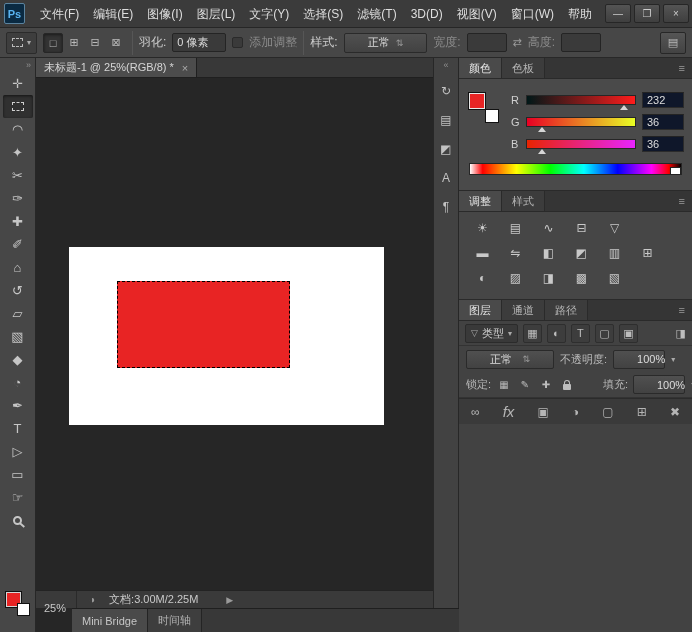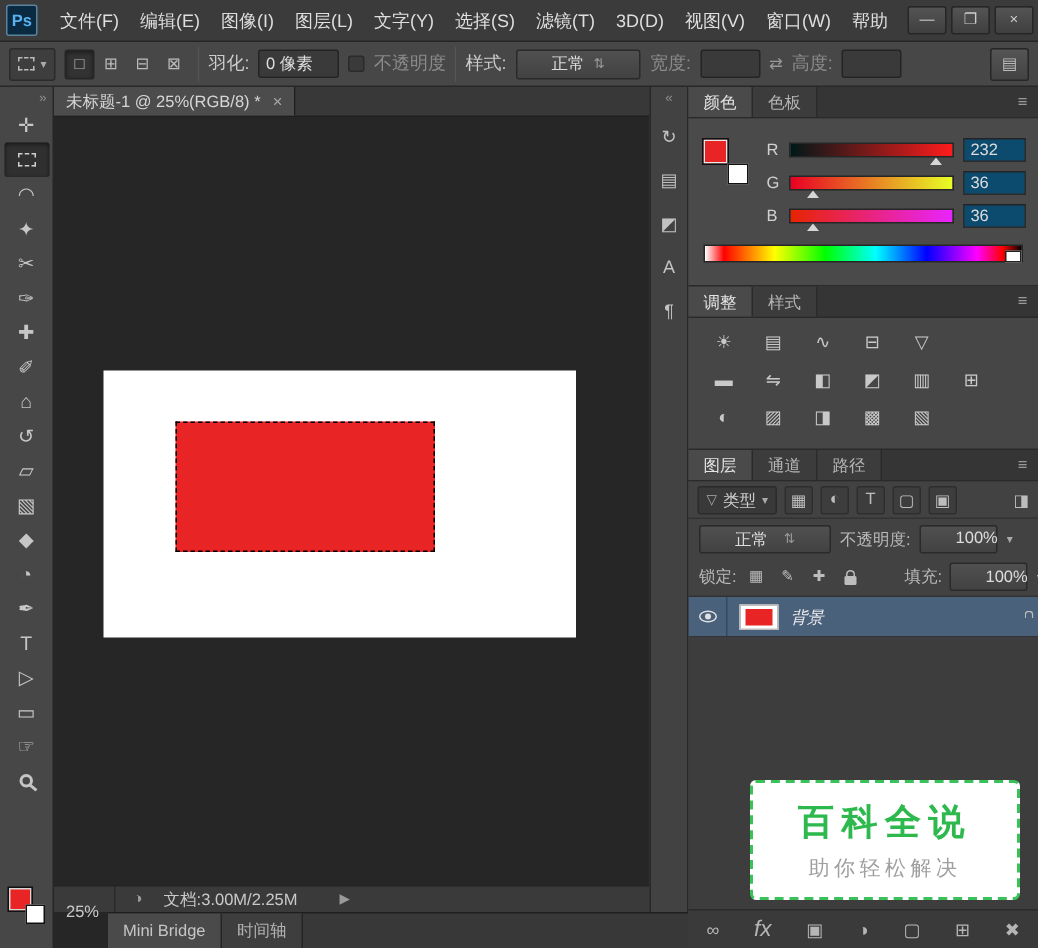--- a/index.html
+++ b/index.html
@@ -112,21 +112,21 @@
   .ch-rows { margin-left: 44px; }
   .ch-row { display: flex; align-items: center; gap: 6px; height: 22px; }
   .ch-label { width: 10px; font-size: 11px; color: #d0d0d0; }
   .ch-track { position: relative; width: 116px; height: 10px; border: 1px solid #262626; }
   .track-r { background: linear-gradient(to right, #001818, #ff1c1c); }
   .track-g { background: linear-gradient(to right, #e80024, #e8ff24); }
   .track-b { background: linear-gradient(to right, #e82400, #e824ff); }
   .ch-thumb { position: absolute; top: 9px; width: 0; height: 0; border-left: 4px solid transparent;
               border-right: 4px solid transparent; border-bottom: 5px solid #d6d6d6; }
   .thumb-hi { left: 86%; } .thumb-lo { left: 10%; }
-  .ch-value { width: 44px; height: 16px; background: #0c4a6e; border: 1px solid #2b2b2b; border-top-color: #232323;
+  .ch-value { width: 44px; height: 16px; background: #0f172a; border: 1px solid #2b2b2b; border-top-color: #232323;
               color: #ddd; font-size: 11px; padding: 1px 4px; }
   .spectrum { margin: 8px 2px 0; height: 12px; border: 1px solid #262626; position: relative;
               background: linear-gradient(to right, #ffffff 0%, #ff0000 6%, #ffff00 22%, #00ff00 38%,
                           #00ffff 54%, #0000ff 70%, #ff00ff 86%, #ff0000 94%, #000000 100%); }
   .spectrum::after { content: ""; position: absolute; right: 0; bottom: -1px; width: 9px; height: 6px;
                      background: #fff; border: 1px solid #222; }
 
   .adj-body { background: #464646; padding: 6px 10px 6px; border-bottom: 1px solid #2a2a2a; flex: none; }
   .adj-title { font-size: 11px; color: #d6d6d6; margin: 2px 0 8px; }
   .adj-row { display: flex; gap: 6px; margin-bottom: 5px; }
@@ -211,21 +211,21 @@
     <div class="mode-group">
       <div class="mode-btn pressed">□</div>
       <div class="mode-btn">⊞</div>
       <div class="mode-btn">⊟</div>
       <div class="mode-btn">⊠</div>
     </div>
     <div class="sep"></div>
     <span class="opt-label">羽化:</span>
     <div class="opt-input feather-input">0 像素</div>
     <div class="checkbox"></div>
-    <span class="opt-label dim">不透明度</span>
+    <span class="opt-label dim">添加调整</span>
     <div class="sep"></div>
     <span class="opt-label">样式:</span>
     <div class="dropdown">
       <span>正常</span>
       <span class="updown">⇅</span>
     </div>
     <span class="opt-label dim">宽度:</span>
     <div class="opt-input wh-input"></div>
     <span class="swap-icon">⇄</span>
     <span class="opt-label dim">高度:</span>
@@ -444,34 +444,20 @@
             <span class="css-lock"></span>
           </div>
         <div class="fill-group">
           <span class="small-label">填充:</span>
           <div class="dropdown op-dd">
             <span>100%</span>
             <span class="caret">▾</span>
           </div>
         </div>
       </div>
-      <div class="layers-list">
-        <div class="layer-row">
-          <div class="eye-cell">
-            <span class="eye"></span>
-          </div>
-          <div class="layer-thumb"></div>
-          <span class="layer-name">背景</span>
-          <span class="layer-lock"><span class="css-lock"></span></span>
-        </div>
-        <div class="watermark">
-          <div class="wm-title">百科全说</div>
-          <div class="wm-sub">助你轻松解决</div>
-        </div>
-      </div>
       <div class="layers-footer">
         <span class="foot-icon">∞</span>
         <span class="foot-icon fx">fx</span>
         <span class="foot-icon">▣</span>
         <span class="foot-icon">◑</span>
         <span class="foot-icon">▢</span>
         <span class="foot-icon">⊞</span>
         <span class="foot-icon">✖</span>
       </div>
     </div>

